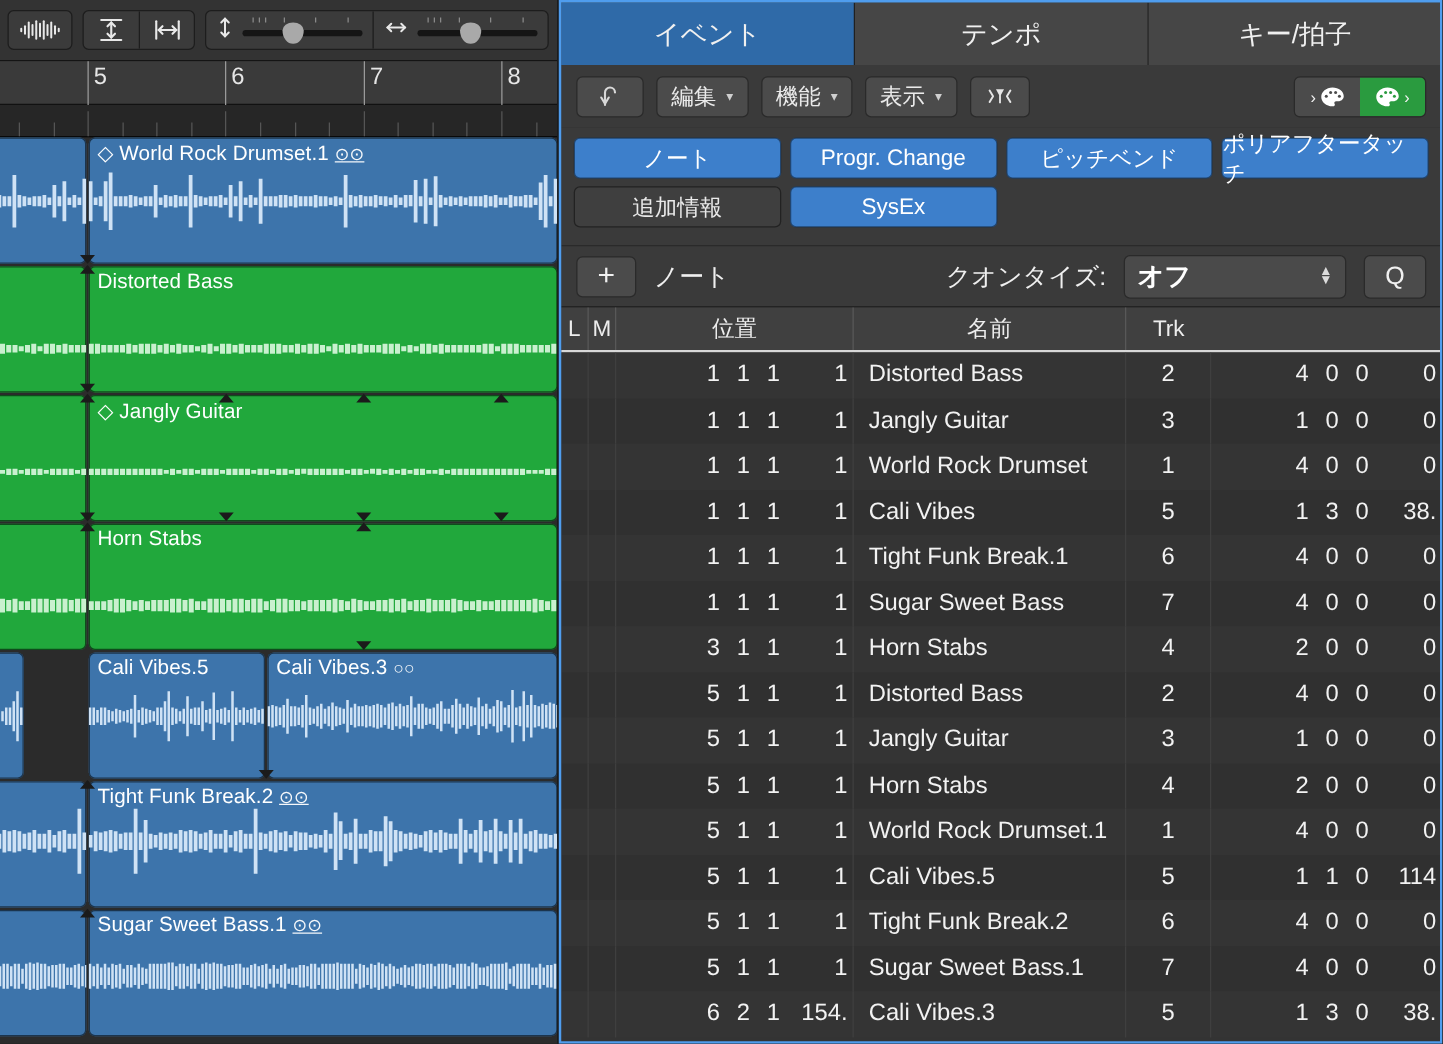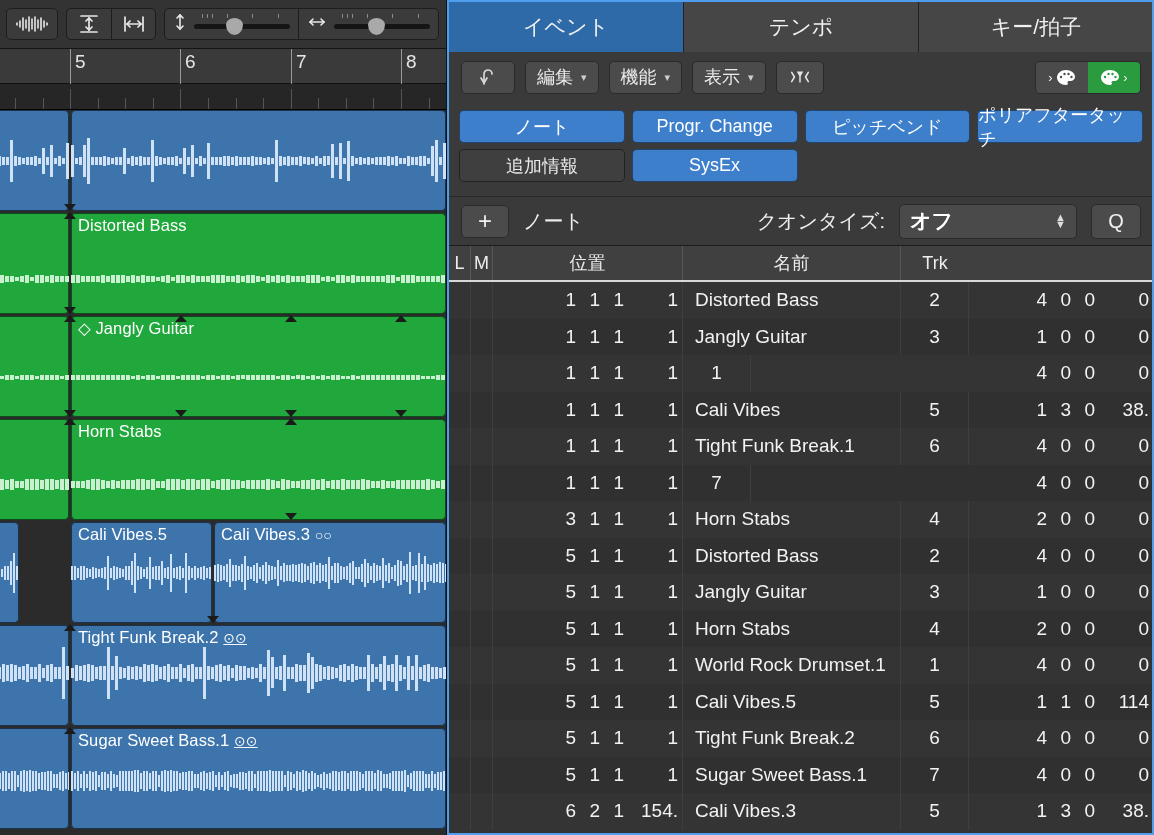--- a/index.html
+++ b/index.html
@@ -319,20 +319,25 @@
               <i style="left: 112px; width: 2.6px; top: 9.98889px; height: 26.0222px;"></i>
               <i style="left: 116px; width: 2.6px; top: 18.6554px; height: 8.68919px;"></i>
               <i style="left: 120px; width: 2.6px; top: 6.81819px; height: 32.3636px;"></i>
               <i style="left: 124px; width: 2.6px; top: 20.0944px; height: 5.81116px;"></i>
               <i style="left: 128px; width: 2.6px; top: 18.3951px; height: 9.20975px;"></i>
               <i style="left: 132px; width: 2.6px; top: 20.16px; height: 5.67994px;"></i>
               <i style="left: 136px; width: 2.6px; top: 5.34195px; height: 35.3161px;"></i>
             </div>
         </div>
         <div class="region blue" style="left:71px;width:375px">
+          <div class="rname">
+            <span>◇</span>
+            <span>World Rock Drumset.1</span>
+            <span class="gl" style="text-decoration:underline">⊙⊙</span>
+          </div>
           <div class="wave" style="top:28px;height:46px">
               <i style="left: 0px; width: 2.6px; top: 7.26993px; height: 31.4601px;"></i>
               <i style="left: 4px; width: 2.6px; top: 20.0102px; height: 5.9796px;"></i>
               <i style="left: 8px; width: 2.6px; top: 18.5631px; height: 8.87389px;"></i>
               <i style="left: 12px; width: 2.6px; top: 6.84317px; height: 32.3137px;"></i>
               <i style="left: 16px; width: 2.6px; top: 0.489282px; height: 45.0214px;"></i>
               <i style="left: 20px; width: 2.6px; top: 19.0941px; height: 7.81184px;"></i>
               <i style="left: 24px; width: 2.6px; top: 19.2393px; height: 7.52134px;"></i>
               <i style="left: 28px; width: 2.6px; top: 18.9507px; height: 8.09859px;"></i>
               <i style="left: 32px; width: 2.6px; top: 18.4463px; height: 9.10745px;"></i>
@@ -1346,20 +1351,21 @@
         </div>
         <div class="trowe">
           <div class="c-l"></div>
           <div class="c-m"></div>
           <div class="c-pos">
             <span class="num n1">1</span>
             <span class="num n2">1</span>
             <span class="num n3">1</span>
             <span class="num n4">1</span>
           </div>
+          <div class="c-nm">World Rock Drumset</div>
           <div class="c-trk">1</div>
           <div class="c-len">
             <span class="num n1">4</span>
             <span class="num n2">0</span>
             <span class="num n3">0</span>
             <span class="num n4">0</span>
           </div>
         </div>
         <div class="trowe">
           <div class="c-l"></div>
@@ -1399,20 +1405,21 @@
         </div>
         <div class="trowe">
           <div class="c-l"></div>
           <div class="c-m"></div>
           <div class="c-pos">
             <span class="num n1">1</span>
             <span class="num n2">1</span>
             <span class="num n3">1</span>
             <span class="num n4">1</span>
           </div>
+          <div class="c-nm">Sugar Sweet Bass</div>
           <div class="c-trk">7</div>
           <div class="c-len">
             <span class="num n1">4</span>
             <span class="num n2">0</span>
             <span class="num n3">0</span>
             <span class="num n4">0</span>
           </div>
         </div>
         <div class="trowe">
           <div class="c-l"></div>

